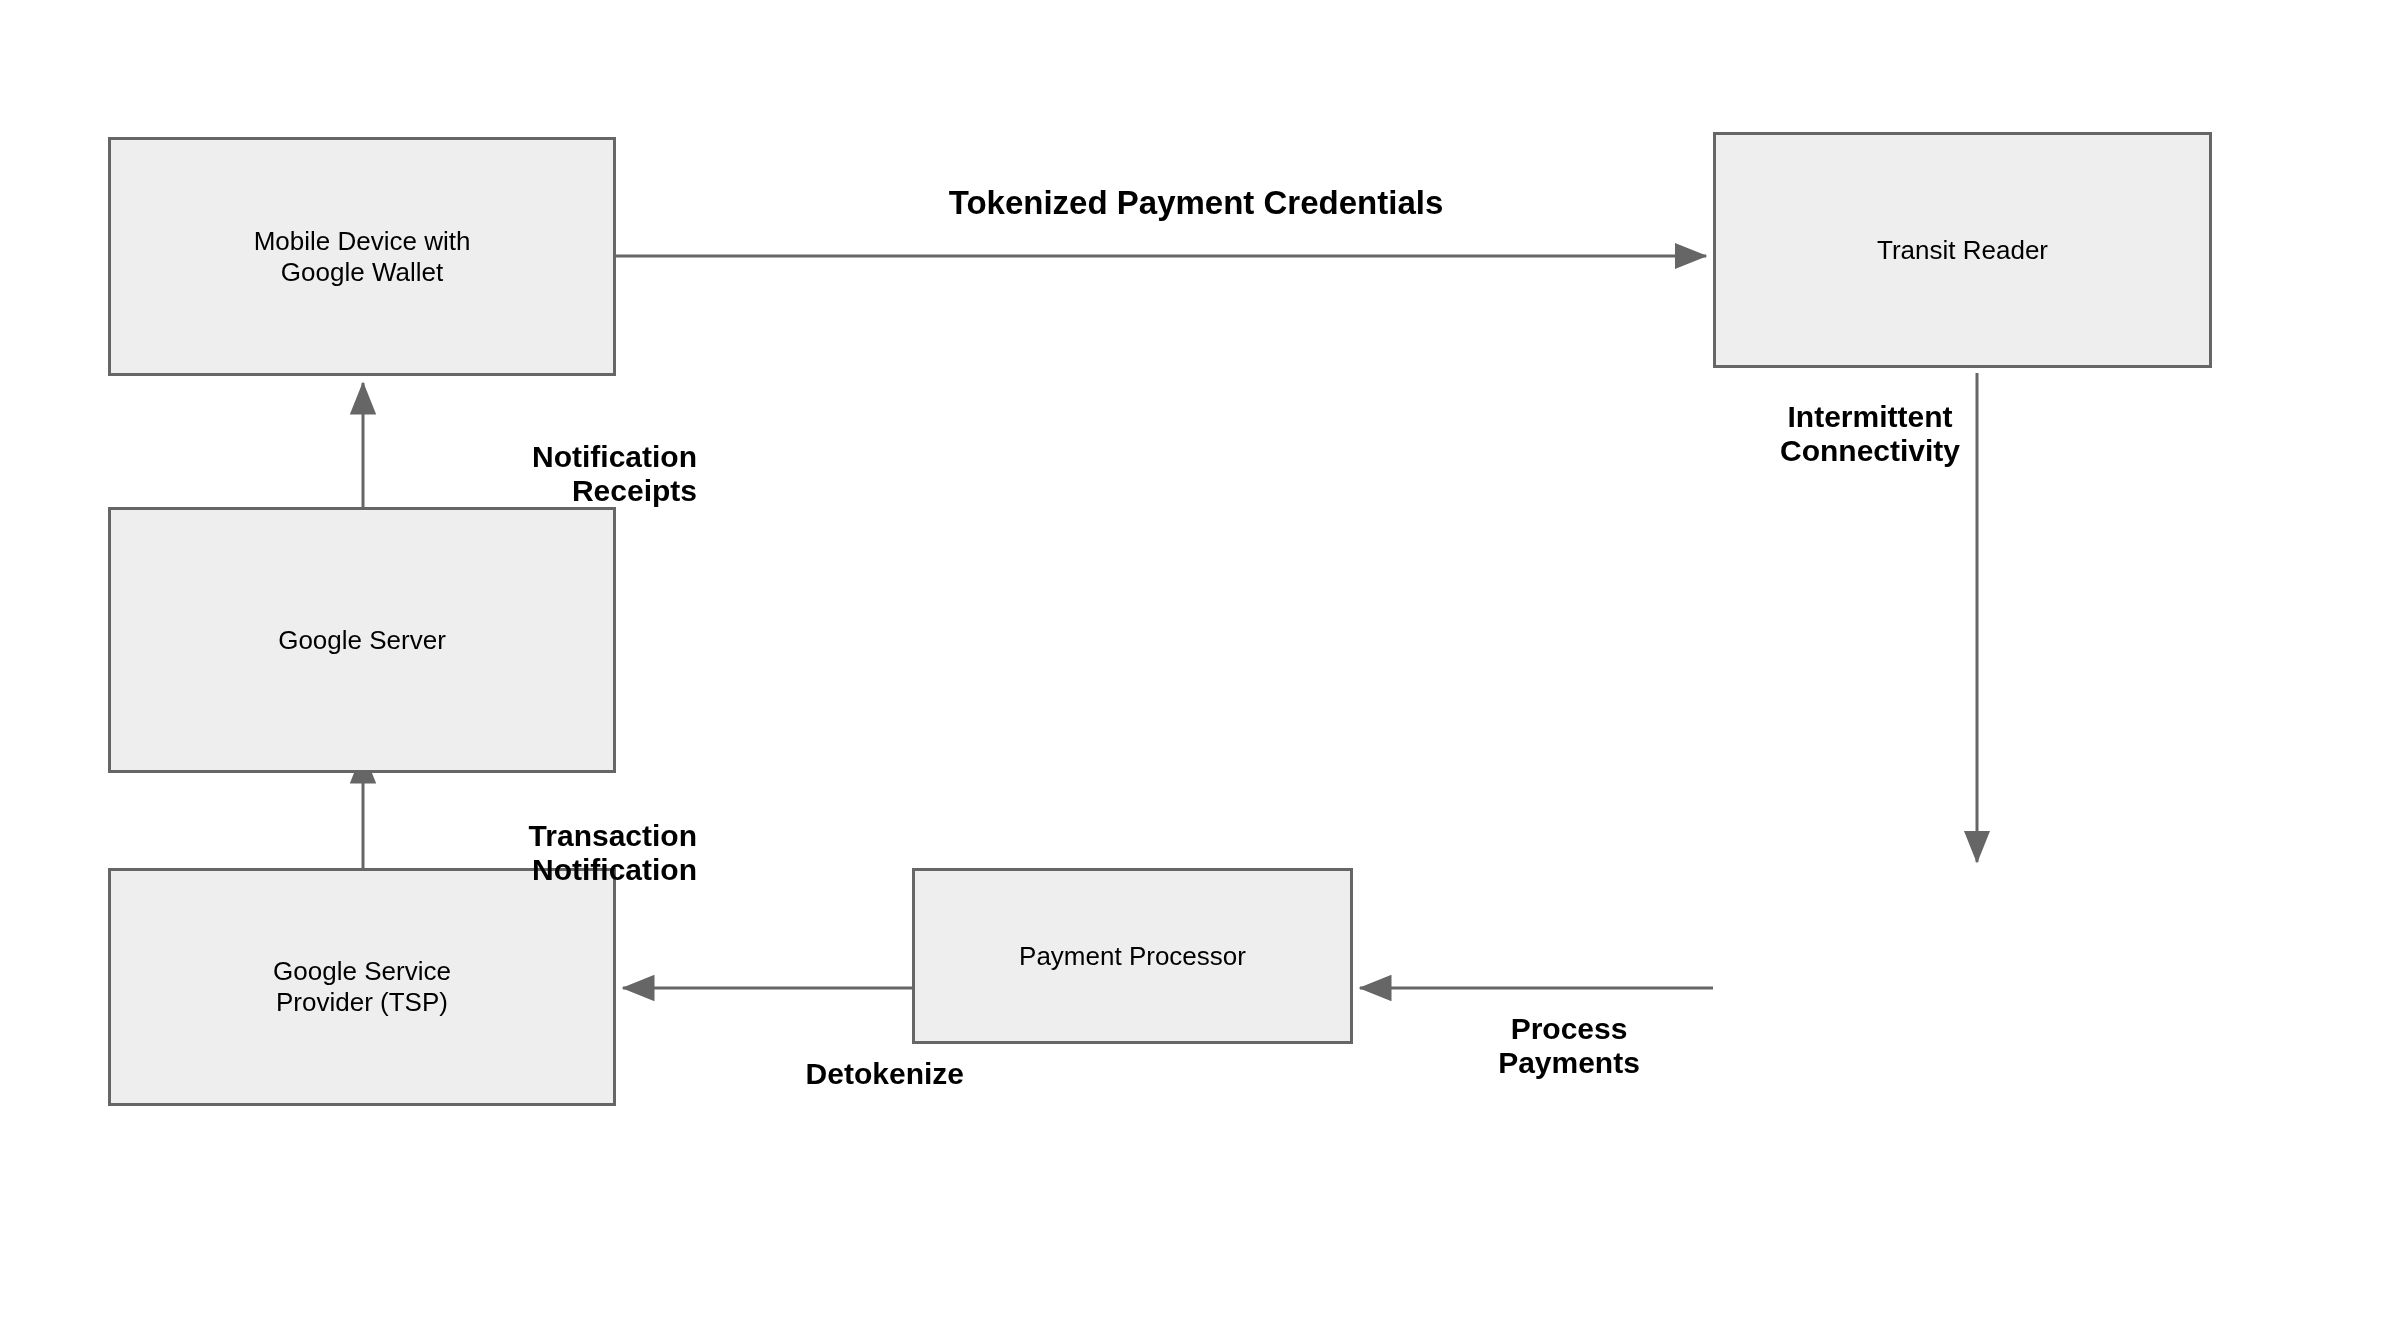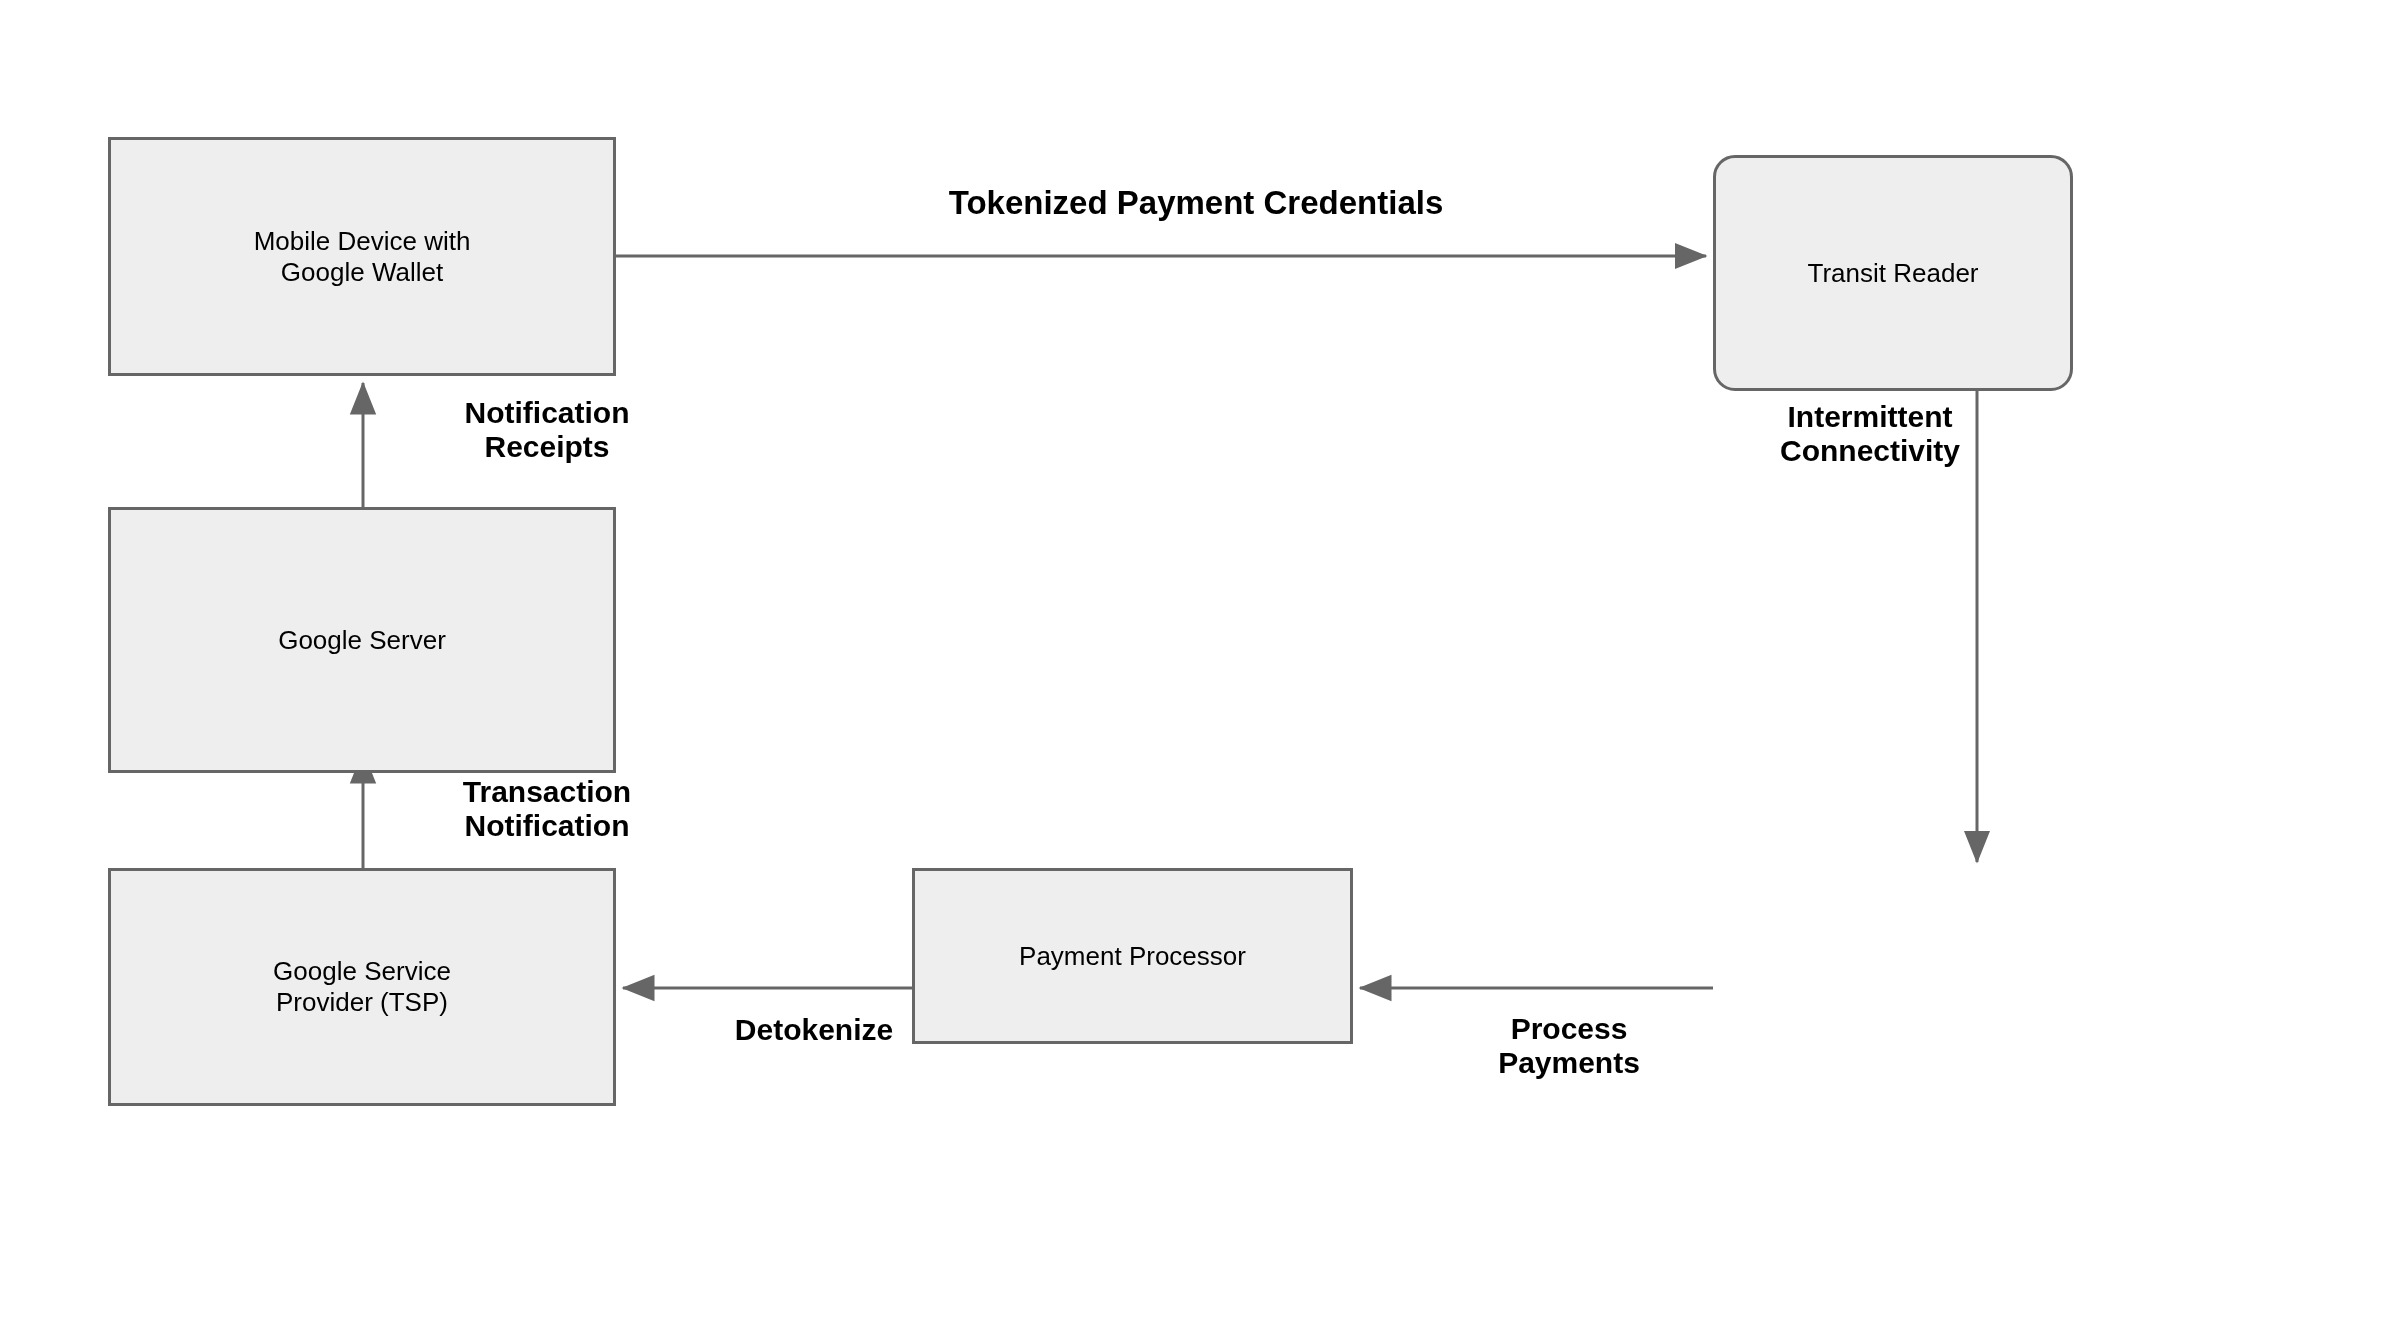--- a/index.html
+++ b/index.html
@@ -48,21 +48,21 @@
   .edge-label {
     position: absolute;
     font-family: "Liberation Sans", sans-serif;
     font-size: 30px;
     font-weight: bold;
     line-height: 1.13;
     color: #000000;
     white-space: pre-line;
   }
   .edge-label.center { text-align: center; }
-  .edge-label.left { text-align: center; }
+  .edge-label.left { text-align: right; margin-top: 44px; }
 </style>
 </head>
 <body>
 
 <div id="canvas">
 
   <svg class="edges" viewBox="0 0 2389 1344">
     <defs>
       <marker id="arrow-r" markerWidth="12" markerHeight="12" refX="10.5" refY="5" orient="auto" markerUnits="strokeWidth">
         <path d="M0,0.6 L11,5 L0,9.4 Z" fill="#666666"></path>
@@ -92,21 +92,21 @@
     <g>
       <line x1="363" y1="507" x2="363" y2="383" stroke="#666666" stroke-width="3" marker-end="url(#arrow-r)"></line>
     </g>
   </svg>
 
   <div class="node" style="left:108px; top:137px; width:508px; height:239px;">
     <span class="node-label">Mobile Device with
 Google Wallet</span>
   </div>
 
-  <div class="node" style="left:1713px; top:155px; width:360px; height:236px;border-radius:22px;">
+  <div class="node" style="left:1713px; top:132px; width:499px; height:236px;">
     <span class="node-label">Transit Reader</span>
   </div>
 
   <div class="node" style="left:108px; top:507px; width:508px; height:266px;">
     <span class="node-label">Google Server</span>
   </div>
 
   <div class="node" style="left:108px; top:868px; width:508px; height:238px;">
     <span class="node-label">Google Service
 Provider (TSP)</span>

